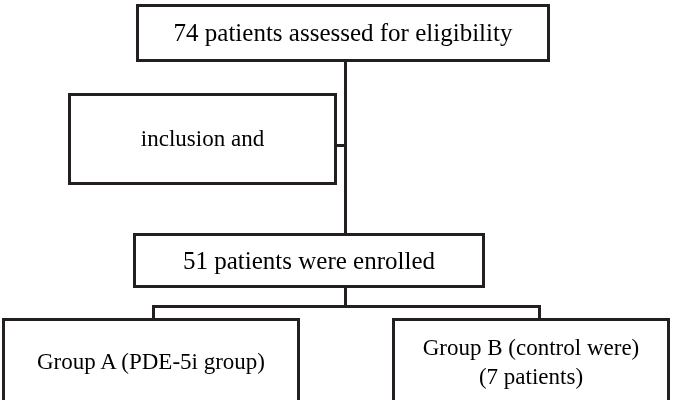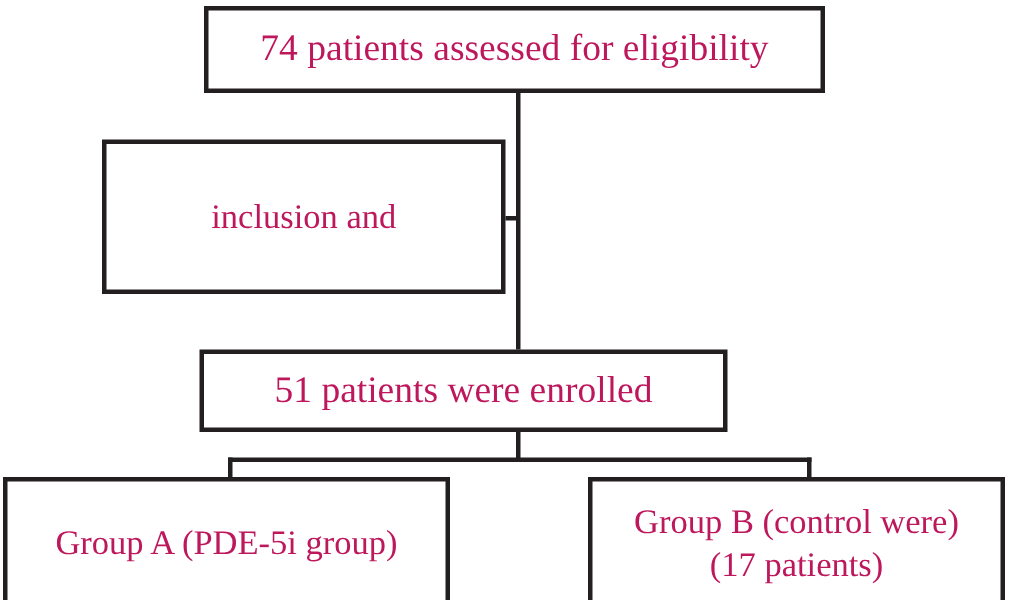--- a/index.html
+++ b/index.html
@@ -8,21 +8,21 @@
     padding: 0;
     background: #ffffff;
   }
   #canvas {
     position: relative;
     width: 685px;
     height: 400px;
     background: #ffffff;
     overflow: hidden;
     font-family: "Liberation Serif", "DejaVu Serif", serif;
-    color: #be185d;
+    color: #000000;
   }
   
   .node {
     position: absolute;
     box-sizing: border-box;
     border: 3px solid #231f20;
     background: #ffffff;
     display: flex;
     flex-direction: column;
     align-items: center;
@@ -36,21 +36,21 @@
     white-space: nowrap;
   }
 
   #node-assessed {
     left: 136px;  top: 4px;
     width: 414px; height: 58px;
     font-size: 25px;
   }
   #node-criteria {
     left: 68px;   top: 93px;
-    width: 269px; height: 103px;
+    width: 269px; height: 92px;
     font-size: 23px;
   }
   #node-enrolled {
     left: 133px;  top: 233px;
     width: 352px; height: 55px;
     font-size: 25px;
   }
   #node-group-a {
     left: 2px;    top: 318px;
     width: 298px; height: 88px;
@@ -106,16 +106,16 @@
   <div class="node" id="node-enrolled">
     <span class="line">51 patients were enrolled</span>
   </div>
 
   <div class="node" id="node-group-a">
     <span class="line">Group A (PDE-5i group)</span>
   </div>
 
   <div class="node" id="node-group-b">
     <span class="line">Group B (control were)</span>
-    <span class="line">(17 patients)</span>
+    <span class="line">(7 patients)</span>
   </div>
 
 </div>
 
 </body></html>

